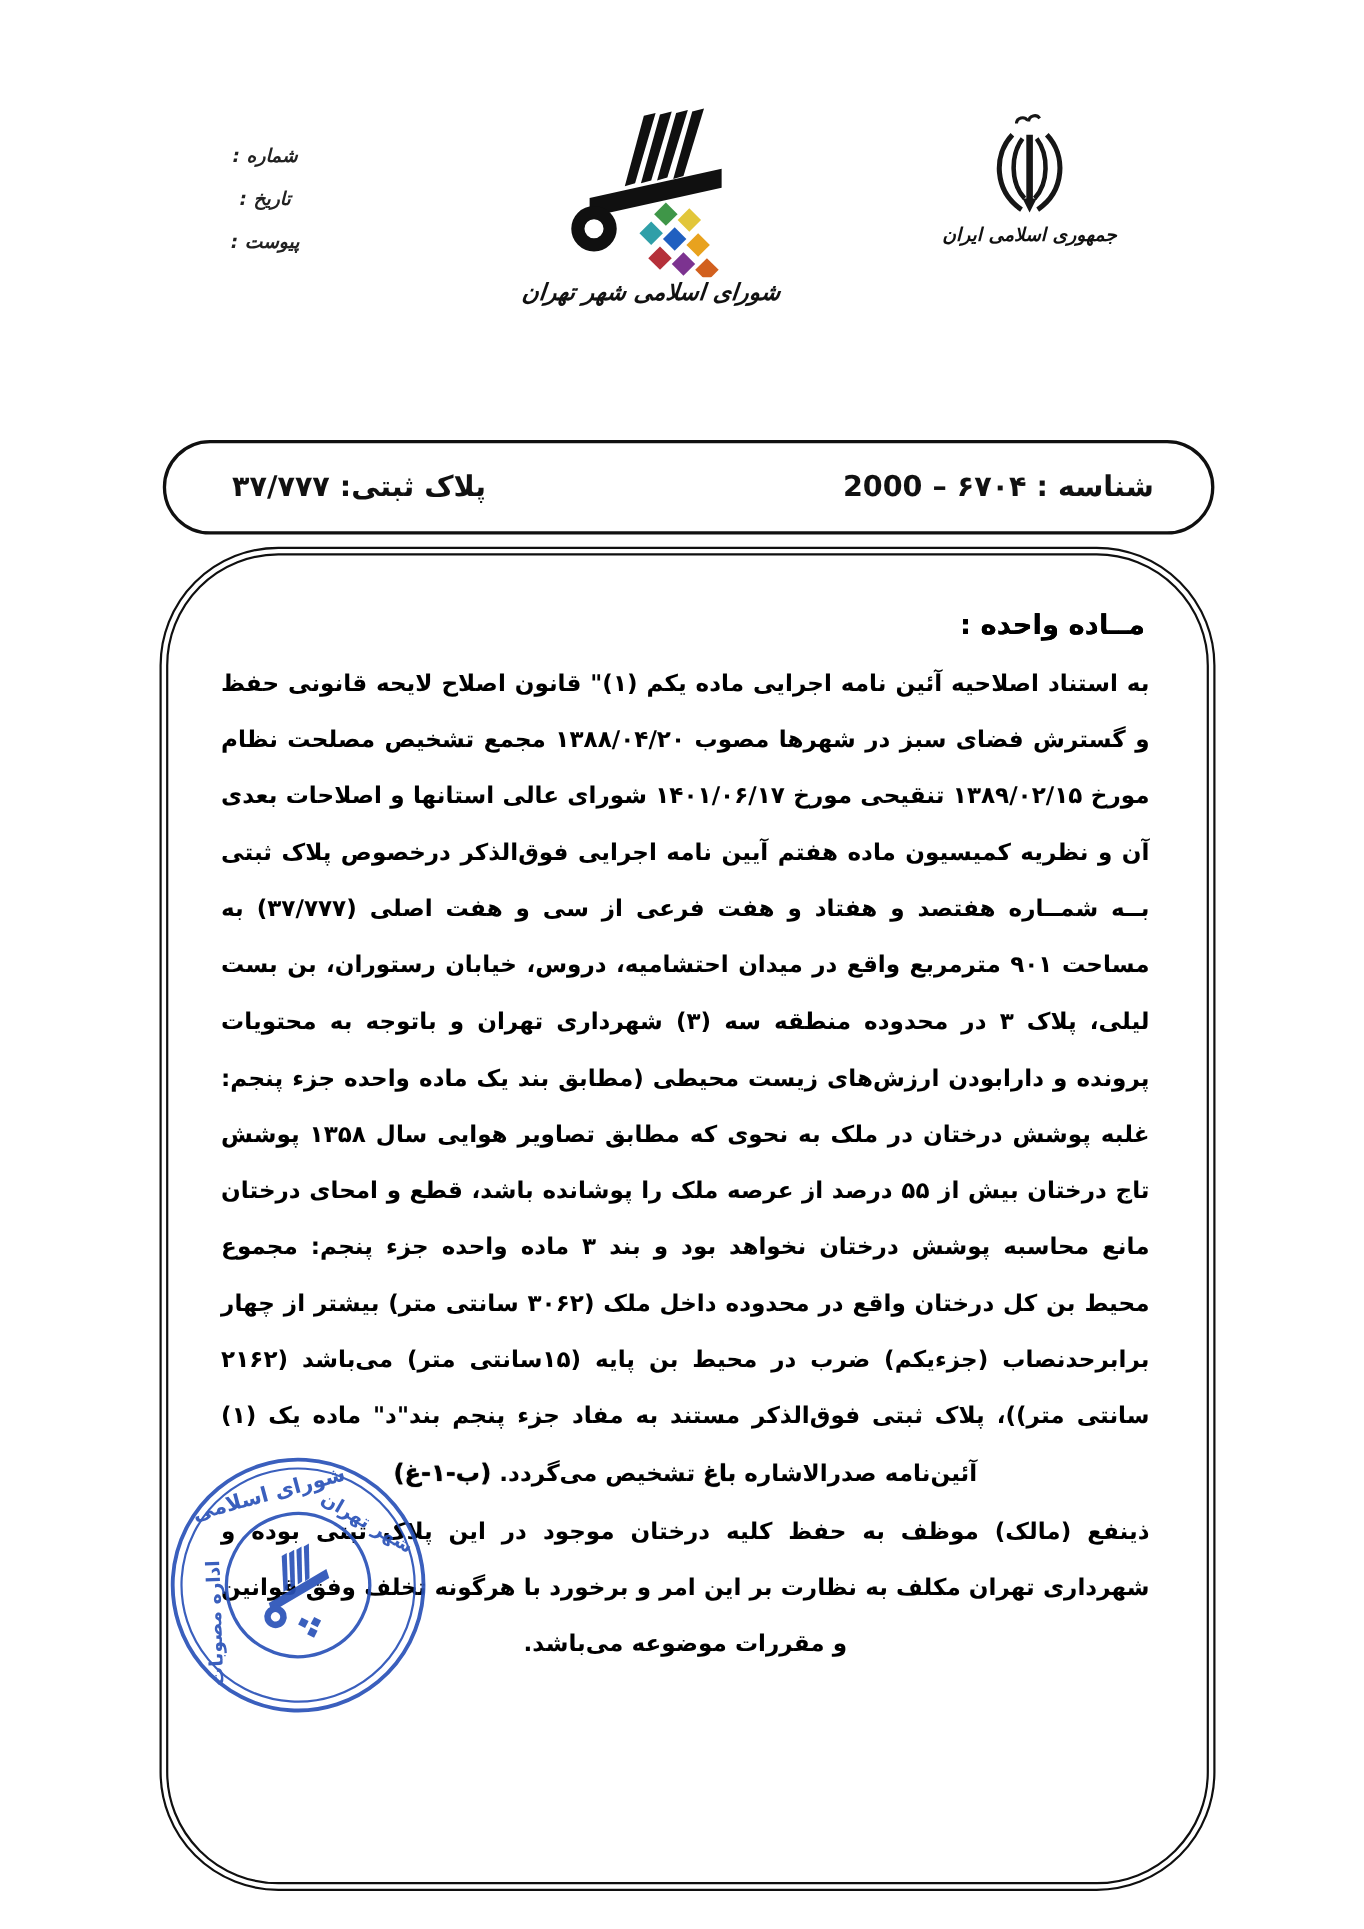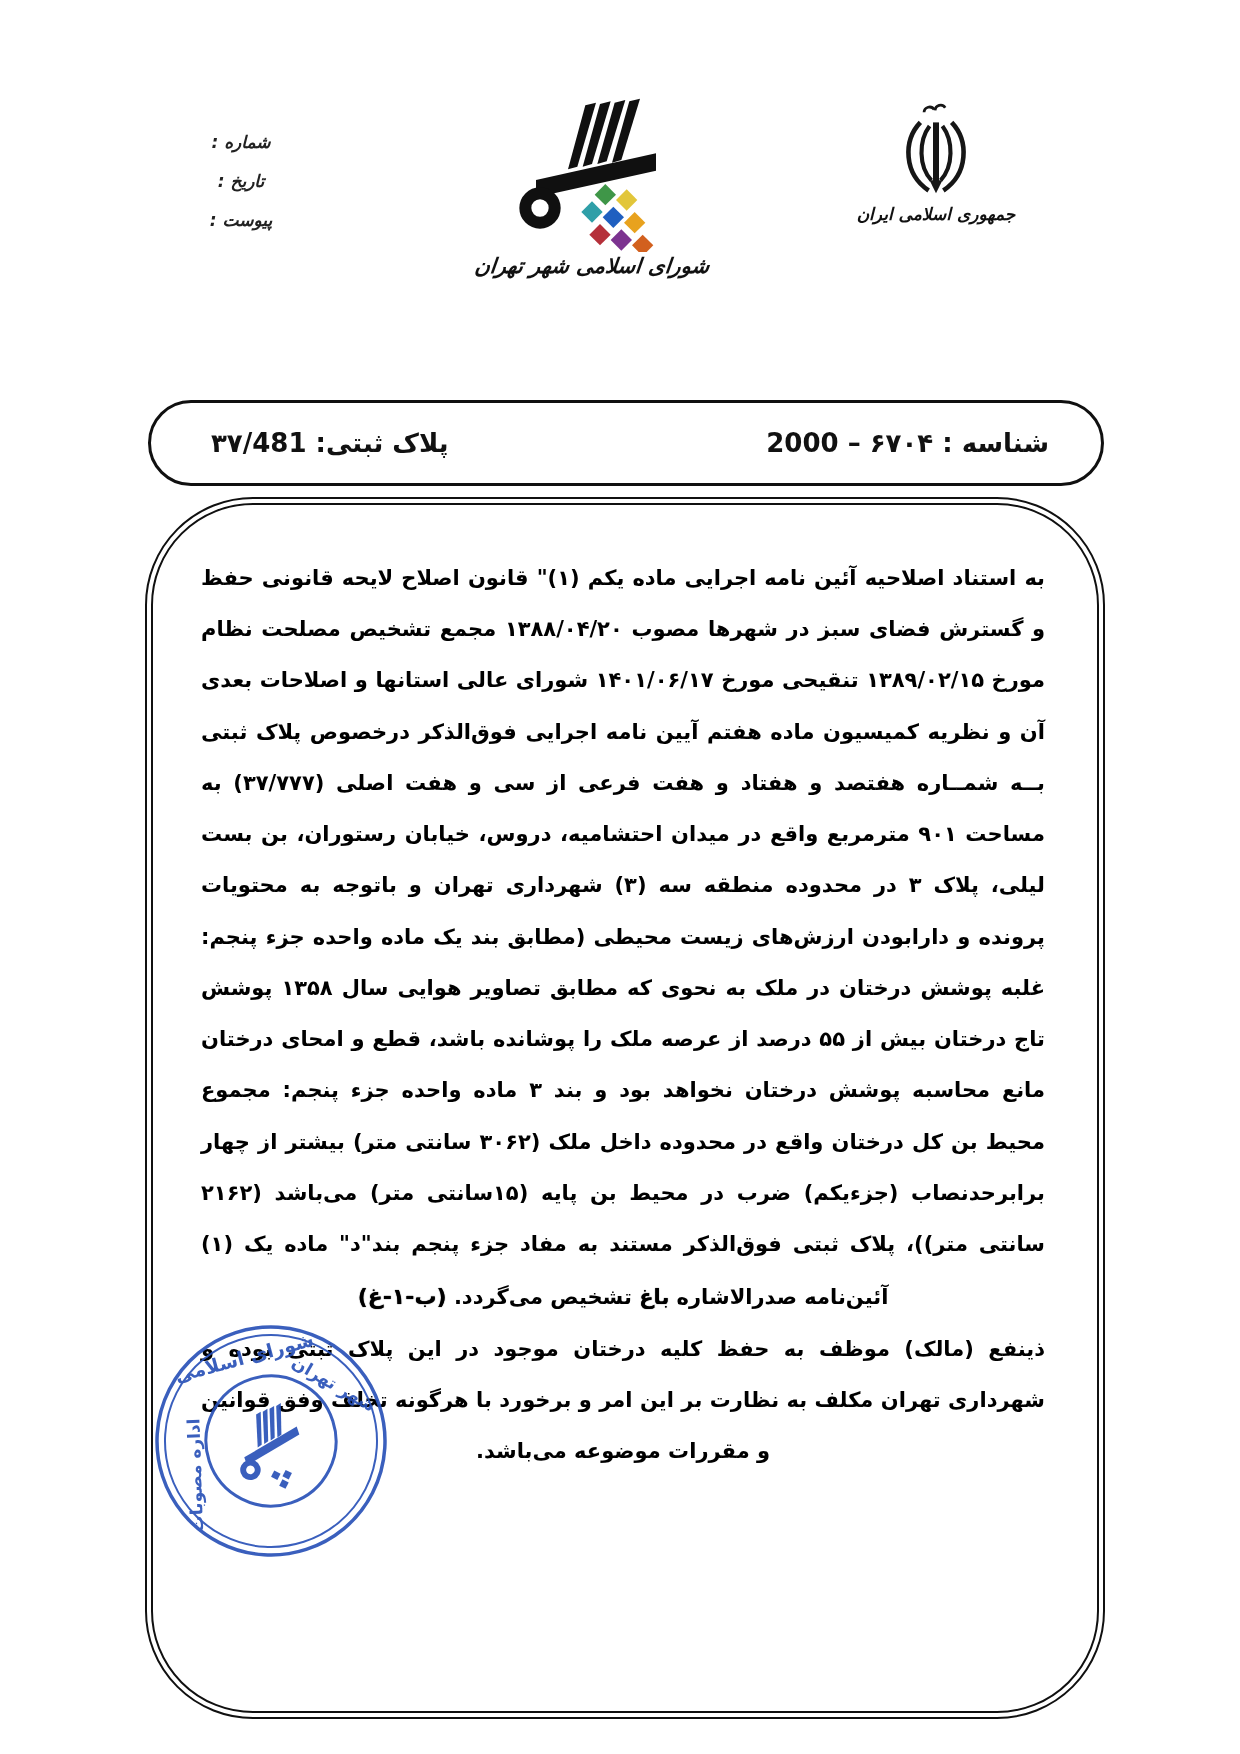--- a/index.html
+++ b/index.html
@@ -146,25 +146,26 @@
 
   <div class="emblem">
     <svg width="92" height="100" viewBox="0 0 100 108">
       <use href="#iran-emblem"></use>
     </svg>
     <div class="emblem-caption">جمهوری اسلامی ایران</div>
   </div>
 
   <div class="id-bar">
     <span class="id-text">شناسه : ۶۷۰۴ – 2000</span>
-    <span class="plate-text">پلاک ثبتی: ۳۷/481</span>
+    <span class="plate-text">پلاک ثبتی: ۳۷/۷۷۷</span>
   </div>
 
   <div class="main-box">
     <div class="main-box-inner">
+      <h2 class="made-heading">مــاده واحده :</h2>
       <p class="body-par"><span>به استناد اصلاحیه آئین نامه اجرایی  ماده یکم (۱)" قانون اصلاح لایحه قانونی حفظ و گسترش فضای سبز در شهرها مصوب ۱۳۸۸/۰۴/۲۰ مجمع تشخیص مصلحت نظام مورخ ۱۳۸۹/۰۲/۱۵ تنقیحی مورخ ۱۴۰۱/۰۶/۱۷ شورای عالی استانها و اصلاحات بعدی آن و نظریه کمیسیون ماده هفتم آیین نامه اجرایی فوق‌الذکر درخصوص پلاک ثبتی بــه شمــاره هفتصد و هفتاد و هفت فرعی از سی و هفت اصلی (۳۷/۷۷۷) به مساحت ۹۰۱ مترمربع واقع در میدان احتشامیه، دروس، خیابان رستوران، بن بست لیلی، پلاک ۳ در محدوده منطقه سه (۳) شهرداری تهران و باتوجه به محتویات پرونده و دارابودن ارزش‌های زیست محیطی (مطابق بند یک ماده واحده جزء پنجم: غلبه پوشش درختان در ملک به نحوی که مطابق تصاویر هوایی سال ۱۳۵۸ پوشش تاج درختان بیش از ۵۵ درصد از عرصه ملک را پوشانده باشد، قطع و امحای درختان مانع محاسبه پوشش درختان نخواهد بود و بند ۳ ماده واحده جزء پنجم: مجموع محیط بن کل درختان واقع در محدوده داخل ملک (۳۰۶۲ سانتی متر) بیشتر از چهار برابرحدنصاب (جزءیکم) ضرب در محیط بن پایه (۱۵سانتی متر) می‌باشد (۲۱۶۲ سانتی متر))، پلاک ثبتی فوق‌الذکر مستند به مفاد جزء پنجم بند"د" ماده یک (۱) آئین‌نامه صدرالاشاره </span><span class="extra-bold">باغ</span><span> تشخیص می‌گردد. </span><span class="code-tag">(ب-۱-غ)</span></p>
       <p class="body-par">ذینفع (مالک) موظف به حفظ کلیه درختان موجود در این پلاک ثبتی بوده و شهرداری تهران مکلف به نظارت بر این امر و برخورد با هرگونه تخلف وفق قوانین و مقررات موضوعه می‌باشد.</p>
     </div>
   </div>
 
   <div class="stamp">
     <svg width="246" height="246" viewBox="0 0 246 246">
       <g transform="rotate(-18 123 123)" style="color:#2a52b8" color="#2a52b8">
         <circle cx="123" cy="123" r="114" fill="none" stroke="currentColor" stroke-width="3.5"></circle>
         <circle cx="123" cy="123" r="106" fill="none" stroke="currentColor" stroke-width="2"></circle>

